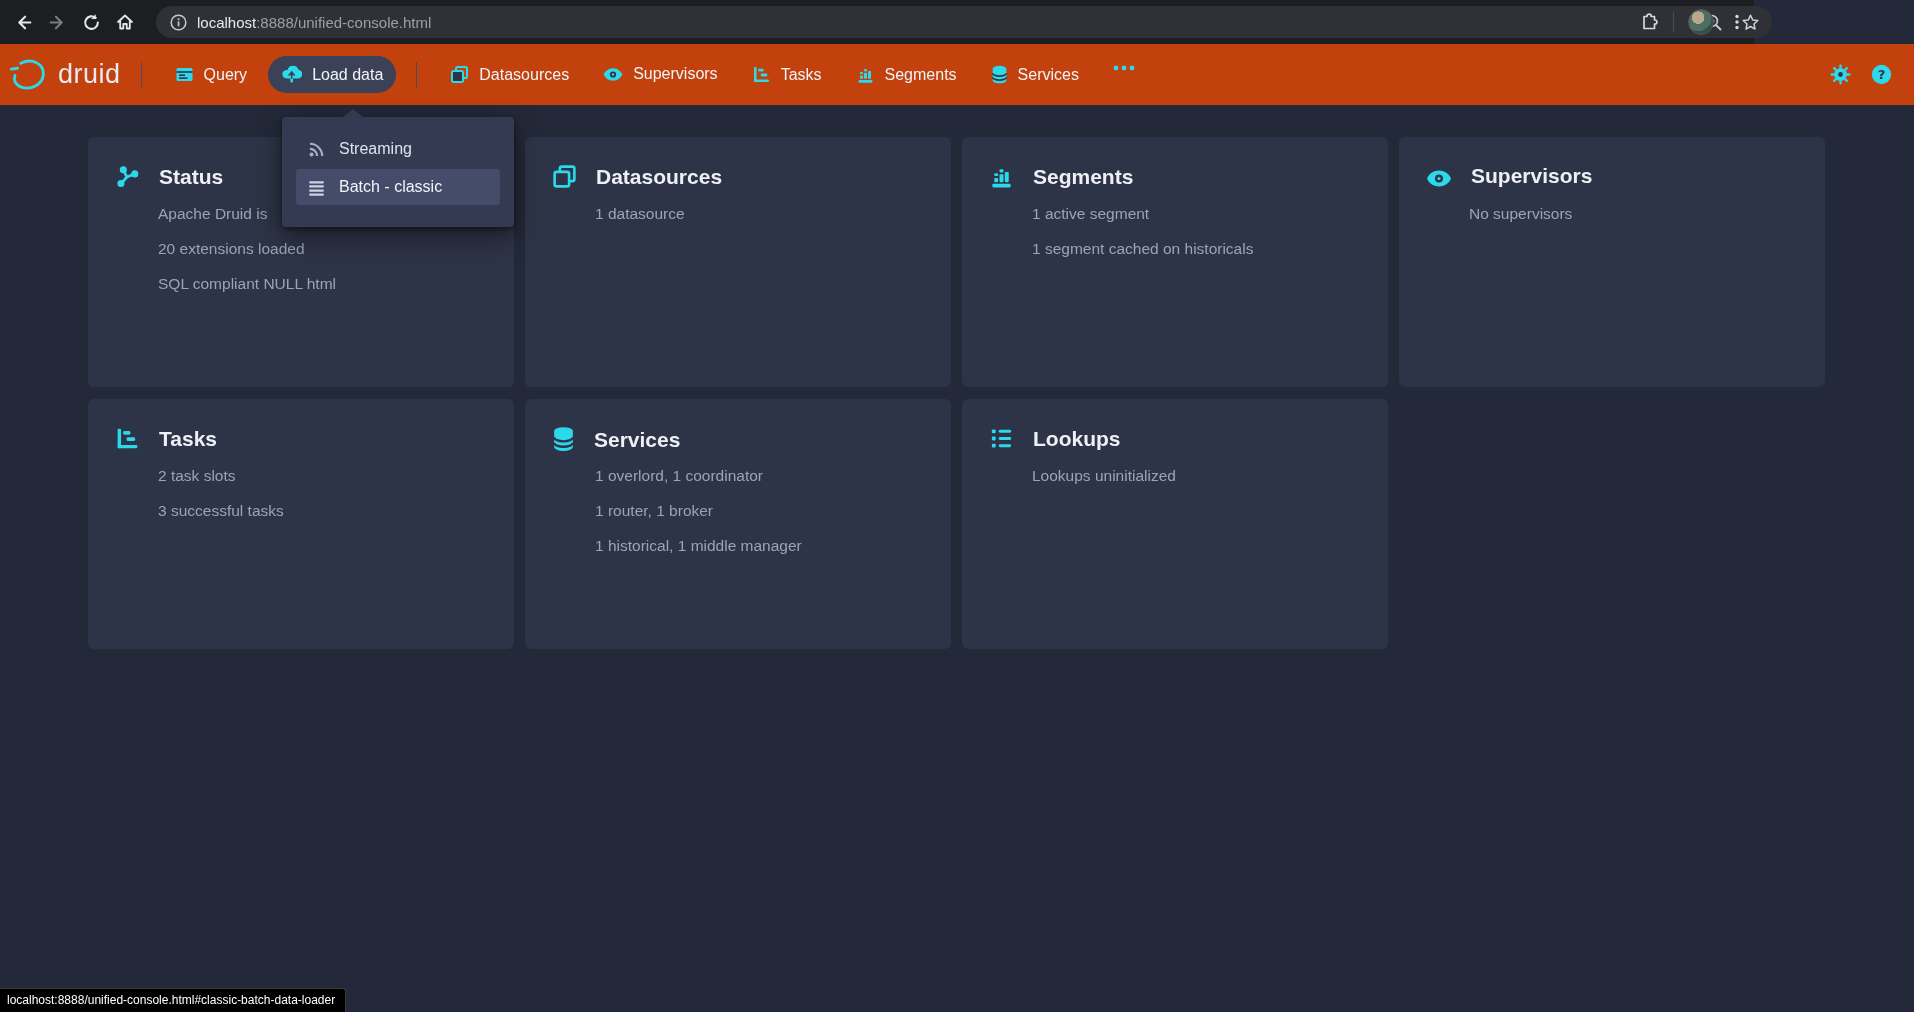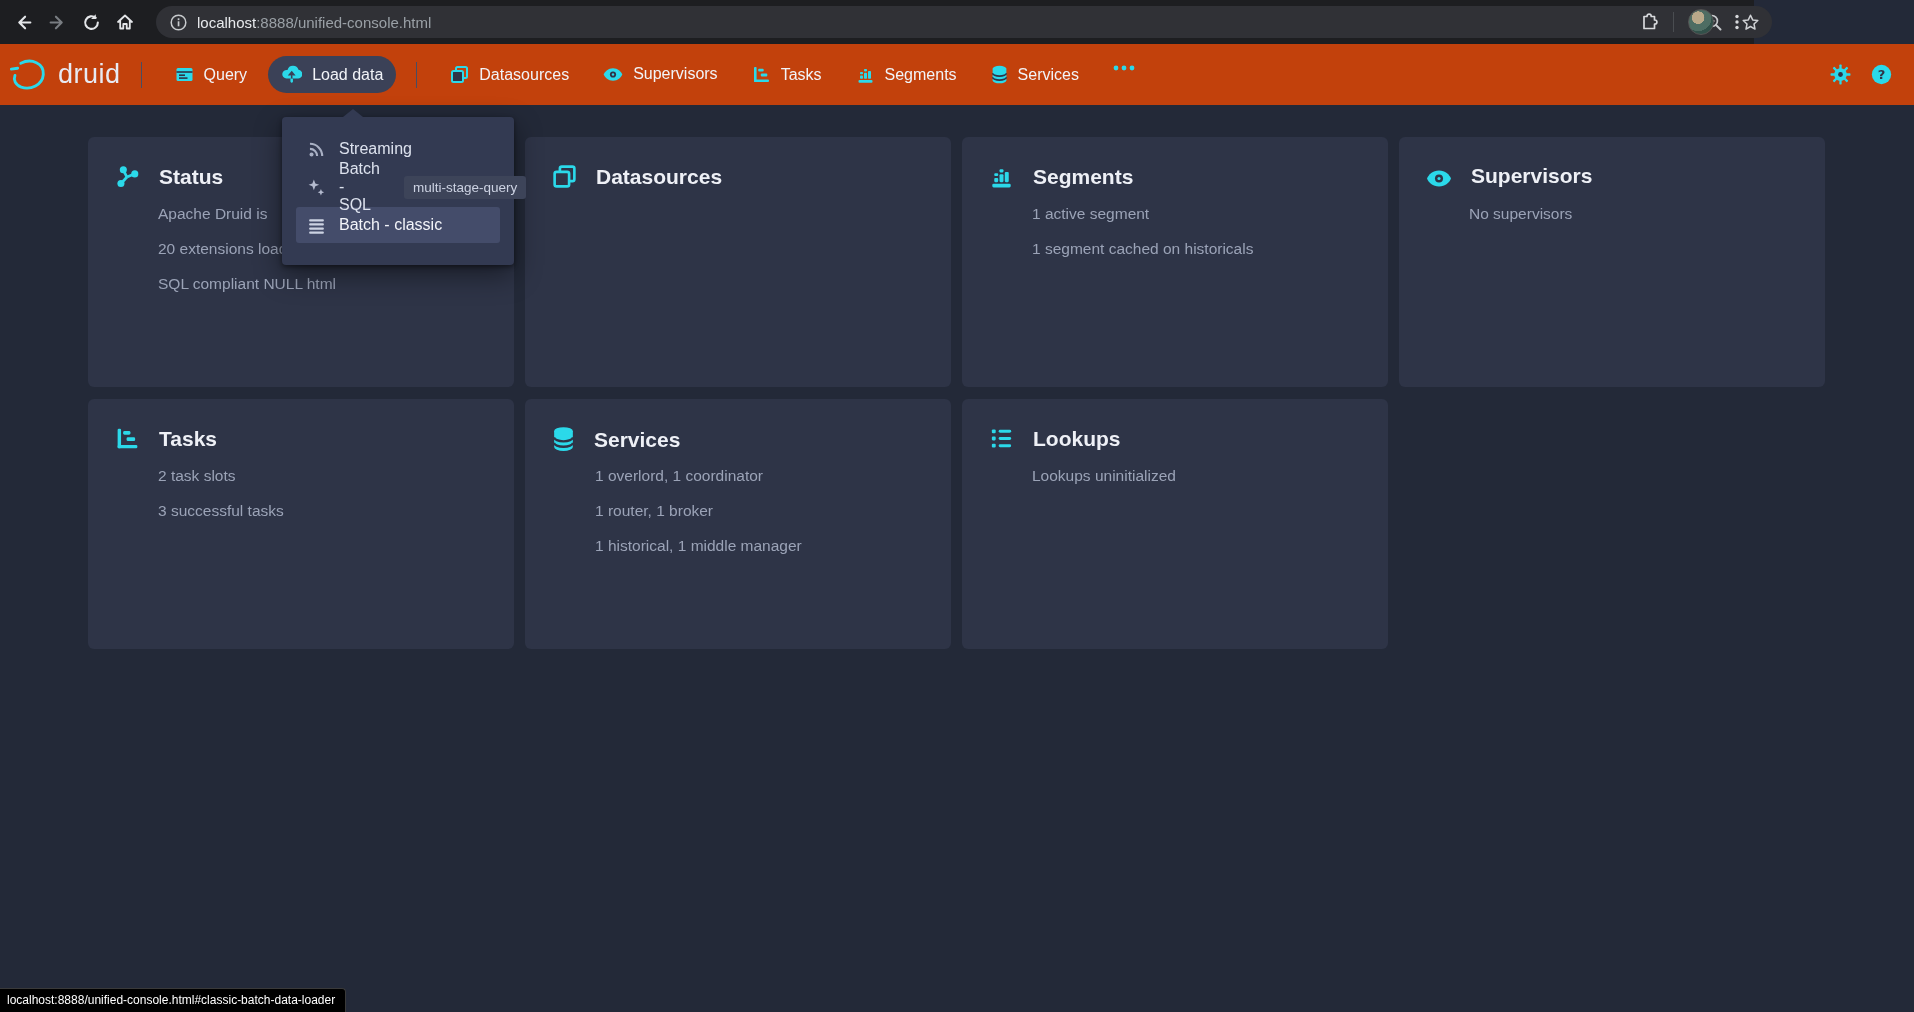--- a/index.html
+++ b/index.html
@@ -238,20 +238,23 @@
   </div>
 
   <div class="card">
     <div class="card-head">
       <svg width="25" height="25" viewBox="0 0 19 19">
           <rect x="6" y="2" width="11" height="11" rx="1.5" stroke="#2bd9ea" stroke-width="2" fill="none"></rect>
           <rect x="2" y="6" width="11" height="11" rx="1.5" fill="#2e3447" stroke="#2bd9ea" stroke-width="2"></rect>
         </svg>
       <span class="card-title">Datasources</span>
     </div>
+    <div class="card-body">
+      <div class="card-line">1 datasource</div>
+    </div>
   </div>
 
   <div class="card">
     <div class="card-head">
       <svg width="25" height="25" viewBox="0 0 19 19">
           <rect x="2.5" y="15" width="14" height="2.8" rx="1" fill="#2bd9ea"></rect>
           <rect x="4" y="10.6" width="3" height="3.2" rx="0.8" fill="#2bd9ea"></rect>
           <rect x="4" y="7" width="3" height="2.2" rx="0.8" fill="#2bd9ea"></rect>
           <rect x="8" y="7.8" width="3" height="6" rx="0.8" fill="#2bd9ea"></rect>
           <rect x="8" y="4" width="3" height="2.4" rx="0.8" fill="#2bd9ea"></rect>
@@ -336,28 +339,20 @@
 <div class="dropdown">
   <div class="caret"></div>
   <div class="menu-item">
     <svg width="19" height="19" viewBox="0 0 18 18">
         <circle cx="4.3" cy="13.7" r="1.9" fill="#a9b0c4"></circle>
         <path d="M2.8 8.4 A6.8 6.8 0 0 1 9.6 15.2" stroke="#a9b0c4" stroke-width="2" fill="none"></path>
         <path d="M2.8 3.6 A11.6 11.6 0 0 1 14.4 15.2" stroke="#a9b0c4" stroke-width="2" fill="none"></path>
       </svg>
     <span>Streaming</span>
   </div>
-  <div class="menu-item">
-    <svg width="19" height="19" viewBox="0 0 18 18">
-        <path d="M6.5 1.5 L7.9 5.1 L11.5 6.5 L7.9 7.9 L6.5 11.5 L5.1 7.9 L1.5 6.5 L5.1 5.1 Z" fill="#b4bace"></path>
-        <path d="M13.2 10.5 L14.1 12.6 L16.2 13.5 L14.1 14.4 L13.2 16.5 L12.3 14.4 L10.2 13.5 L12.3 12.6 Z" fill="#b4bace"></path>
-      </svg>
-    <span>Batch - SQL</span>
-    <span class="tag">multi-stage-query</span>
-  </div>
   <div class="menu-item highlight">
     <svg width="19" height="19" viewBox="0 0 18 18">
         <g fill="#ccd2e2">
           <rect x="2" y="3" width="14" height="2.2" rx="1"></rect>
           <rect x="2" y="6.9" width="14" height="2.2" rx="1"></rect>
           <rect x="2" y="10.8" width="14" height="2.2" rx="1"></rect>
           <rect x="2" y="14.7" width="14" height="2.2" rx="1"></rect>
         </g>
       </svg>
     <span>Batch - classic</span>

